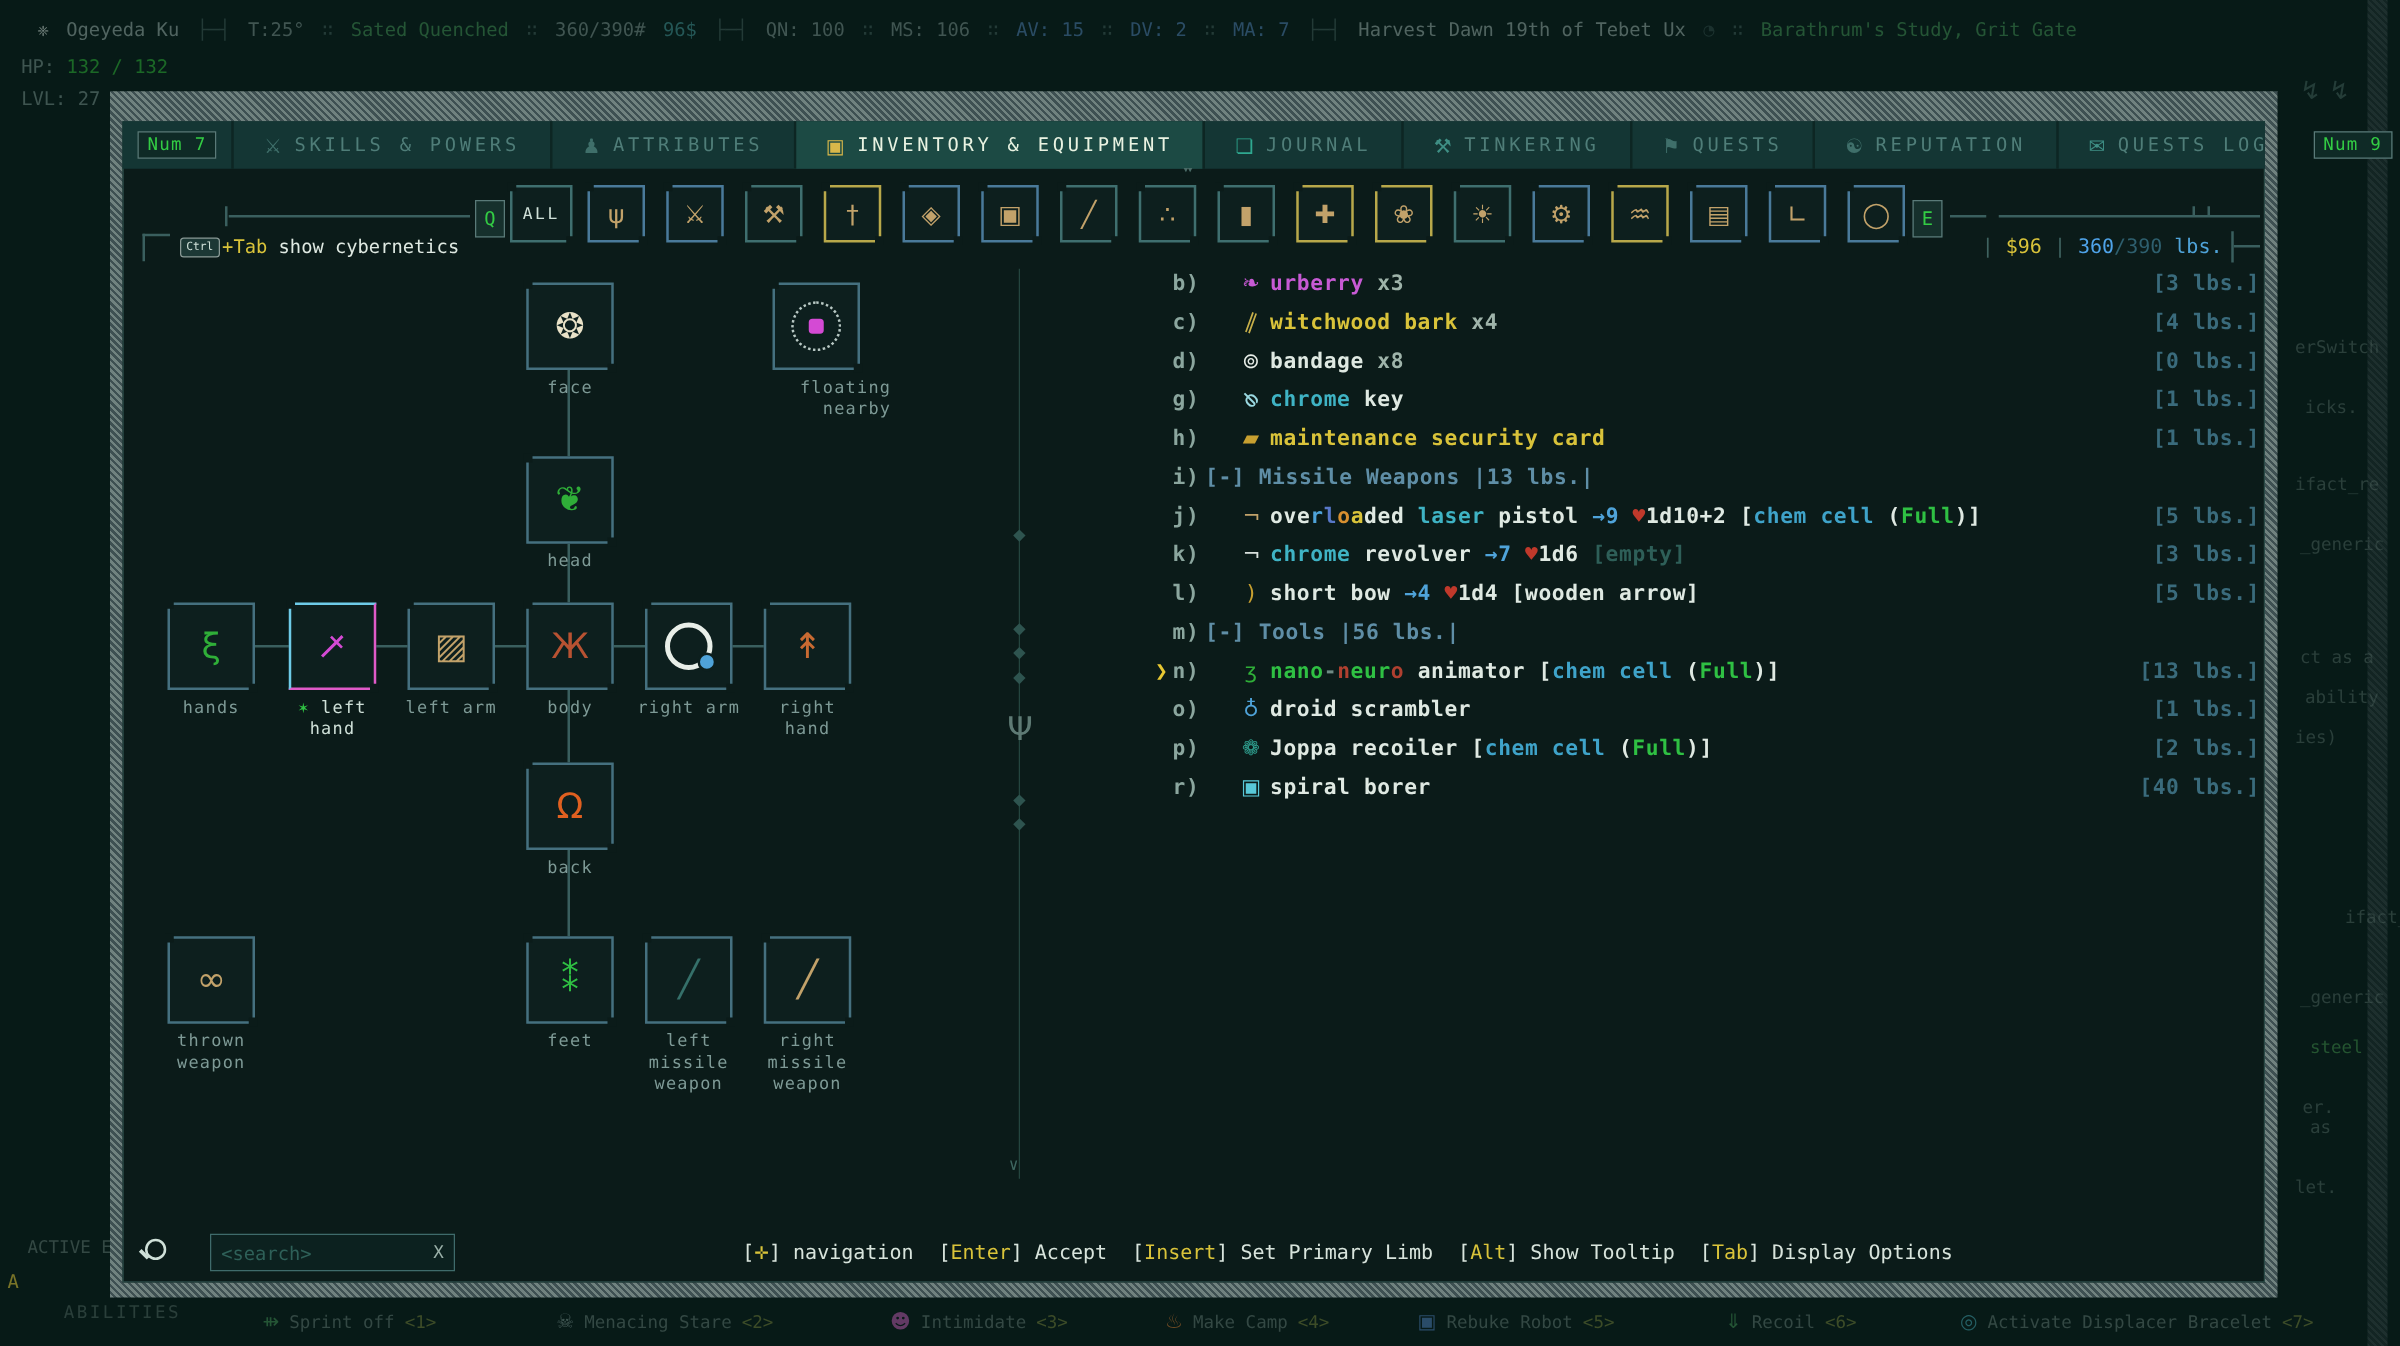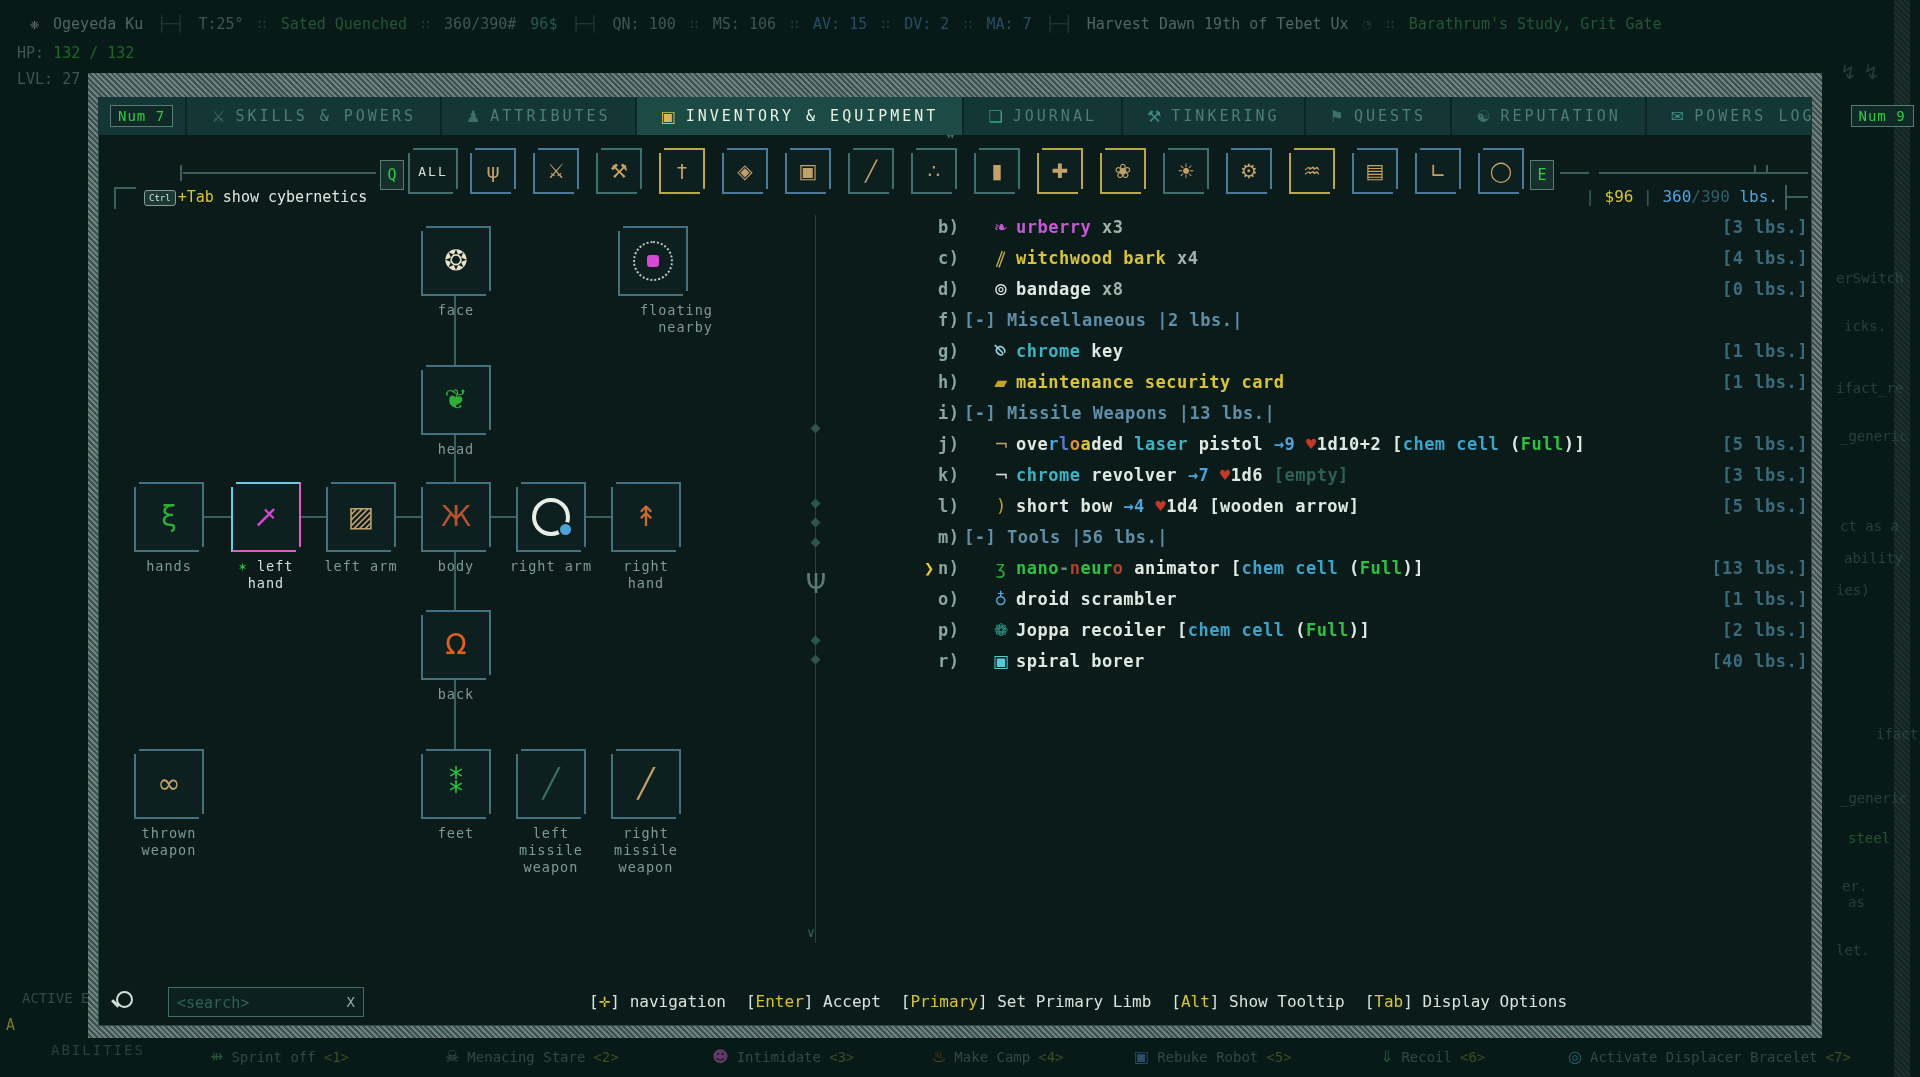--- a/index.html
+++ b/index.html
@@ -172,21 +172,21 @@
       <div class="tab">
         <span class="ticon" style="color: rgb(63, 111, 106);">⚑</span>
         <span>QUESTS</span>
       </div>
       <div class="tab">
         <span class="ticon" style="color: rgb(63, 111, 106);">☯</span>
         <span>REPUTATION</span>
       </div>
       <div class="tab">
         <span class="ticon" style="color: rgb(63, 143, 133);">✉</span>
-        <span>POWERS LOG</span>
+        <span>QUESTS LOG</span>
       </div>
       <div class="kbadge">Num 9</div>
     </div>
   <div class="chev2">▾▾</div>
 
   <div class="keysm" style="left:292px;">Q</div>
   <div class="allbox" style="left:320px;">ALL</div>
   <div id="filters">
       <div class="fbox" style="left: 382px; border-color: rgb(74, 122, 154);">
         <span class="fg">ψ</span>
@@ -373,35 +373,34 @@
       <div class="diam" style="left: 724px; top: 564px;"></div>
       <div class="diam" style="left: 724px; top: 583px;"></div>
     </div>
   <div class="abs" style="left:712px;top:496px;width:32px;text-align:center;font-size:26px;color:#5e7a74;font-family:'DejaVu Sans',sans-serif;">Ψ</div>
   <div class="abs" style="left:719px;top:852px;color:#3e6660;font-size:13px;">∨</div>
 
   <div id="list">
       <div class="row"><span class="letter">b)</span><span class="iicon" style="color: rgb(199, 90, 212);">❧</span><span class="segs"><span style="color: rgb(199, 90, 212);">urberry</span><span style="color: rgb(159, 180, 170);"> x3</span></span><span class="wt">[3 lbs.]</span></div>
       <div class="row"><span class="letter">c)</span><span class="iicon" style="color: rgb(200, 176, 74); display: inline-block; transform: rotate(20deg);">∥</span><span class="segs"><span style="color: rgb(217, 195, 58);">witchwood bark</span><span style="color: rgb(159, 180, 170);"> x4</span></span><span class="wt">[4 lbs.]</span></div>
       <div class="row"><span class="letter">d)</span><span class="iicon" style="color: rgb(232, 238, 232);">⊚</span><span class="segs"><span style="color: rgb(223, 233, 226);">bandage</span><span style="color: rgb(159, 180, 170);"> x8</span></span><span class="wt">[0 lbs.]</span></div>
-      <div class="row"><span class="letter">f)</span><span class="hdr">[-] Miscellaneous |2 lbs.|</span></div>
       <div class="row"><span class="letter">g)</span><span class="iicon" style="color: rgb(154, 216, 224); display: inline-block; transform: rotate(135deg);">φ</span><span class="segs"><span style="color: rgb(63, 179, 196);">chrome</span><span style="color: rgb(223, 233, 226);"> key</span></span><span class="wt">[1 lbs.]</span></div>
       <div class="row"><span class="letter">h)</span><span class="iicon" style="color: rgb(200, 160, 48);">▰</span><span class="segs"><span style="color: rgb(217, 195, 58);">maintenance security card</span></span><span class="wt">[1 lbs.]</span></div>
       <div class="row"><span class="letter">i)</span><span class="hdr">[-] Missile Weapons |13 lbs.|</span></div>
       <div class="row"><span class="letter">j)</span><span class="iicon" style="color: rgb(194, 162, 106); display: inline-block; transform: scaleX(-1);">⌐</span><span class="segs"><span style="color: rgb(223, 233, 226);">o</span><span style="color: rgb(223, 233, 226);">v</span><span style="color: rgb(223, 233, 226);">e</span><span style="color: rgb(79, 163, 217);">r</span><span style="color: rgb(88, 120, 200);">l</span><span style="color: rgb(216, 144, 48);">o</span><span style="color: rgb(217, 195, 58);">a</span><span style="color: rgb(223, 233, 226);">ded</span><span style="color: rgb(63, 179, 196);"> laser</span><span style="color: rgb(223, 233, 226);"> pistol</span><span style="color: rgb(79, 163, 217);"> →9</span><span style="color: rgb(192, 57, 43);"> ♥</span><span style="color: rgb(223, 233, 226);">1d10+2</span><span style="color: rgb(223, 233, 226);"> [</span><span style="color: rgb(63, 163, 201);">chem cell</span><span style="color: rgb(223, 233, 226);"> (</span><span style="color: rgb(47, 192, 67);">Full</span><span style="color: rgb(223, 233, 226);">)]</span></span><span class="wt">[5 lbs.]</span></div>
       <div class="row"><span class="letter">k)</span><span class="iicon" style="color: rgb(216, 224, 220); display: inline-block; transform: scaleX(-1);">⌐</span><span class="segs"><span style="color: rgb(63, 179, 196);">chrome</span><span style="color: rgb(223, 233, 226);"> revolver</span><span style="color: rgb(79, 163, 217);"> →7</span><span style="color: rgb(192, 57, 43);"> ♥</span><span style="color: rgb(223, 233, 226);">1d6</span><span style="color: rgb(46, 95, 88);"> [empty]</span></span><span class="wt">[3 lbs.]</span></div>
       <div class="row"><span class="letter">l)</span><span class="iicon" style="color: rgb(200, 160, 48);">)</span><span class="segs"><span style="color: rgb(223, 233, 226);">short bow</span><span style="color: rgb(79, 163, 217);"> →4</span><span style="color: rgb(192, 57, 43);"> ♥</span><span style="color: rgb(223, 233, 226);">1d4</span><span style="color: rgb(223, 233, 226);"> [wooden arrow]</span></span><span class="wt">[5 lbs.]</span></div>
       <div class="row"><span class="letter">m)</span><span class="hdr">[-] Tools |56 lbs.|</span></div>
       <div class="row"><span class="cursor">❯</span><span class="letter">n)</span><span class="iicon" style="color: rgb(47, 174, 56);">ʒ</span><span class="segs"><span style="color: rgb(47, 192, 67);">nano</span><span style="color: rgb(110, 138, 132);">-</span><span style="color: rgb(176, 64, 48);">n</span><span style="color: rgb(47, 192, 67);">eur</span><span style="color: rgb(176, 64, 48);">o</span><span style="color: rgb(223, 233, 226);"> animator</span><span style="color: rgb(223, 233, 226);"> [</span><span style="color: rgb(63, 163, 201);">chem cell</span><span style="color: rgb(223, 233, 226);"> (</span><span style="color: rgb(47, 192, 67);">Full</span><span style="color: rgb(223, 233, 226);">)]</span></span><span class="wt">[13 lbs.]</span></div>
       <div class="row"><span class="letter">o)</span><span class="iicon" style="color: rgb(79, 163, 217);">♁</span><span class="segs"><span style="color: rgb(223, 233, 226);">droid scrambler</span></span><span class="wt">[1 lbs.]</span></div>
       <div class="row"><span class="letter">p)</span><span class="iicon" style="color: rgb(47, 158, 142);">❁</span><span class="segs"><span style="color: rgb(223, 233, 226);">Joppa recoiler</span><span style="color: rgb(223, 233, 226);"> [</span><span style="color: rgb(63, 163, 201);">chem cell</span><span style="color: rgb(223, 233, 226);"> (</span><span style="color: rgb(47, 192, 67);">Full</span><span style="color: rgb(223, 233, 226);">)]</span></span><span class="wt">[2 lbs.]</span></div>
       <div class="row"><span class="letter">r)</span><span class="iicon" style="color: rgb(88, 200, 216);">▣</span><span class="segs"><span style="color: rgb(223, 233, 226);">spiral borer</span></span><span class="wt">[40 lbs.]</span></div>
     </div>
 
   <div id="mag">
       <i></i>
     </div>
   <div id="searchwrap">
     <input id="searchinput" placeholder="&lt;search&gt;" style="">
     <span id="searchX">X</span>
   </div>
-  <div id="hints"><span class="hitem">[<span class="hico">✛</span>] navigation</span><span class="hitem">[<span class="hkey">Enter</span>] Accept</span><span class="hitem">[<span class="hkey">Primary</span>] Set Primary Limb</span><span class="hitem">[<span class="hkey">Alt</span>] Show Tooltip</span><span class="hitem">[<span class="hkey">Tab</span>] Display Options</span></div>
+  <div id="hints"><span class="hitem">[<span class="hico">✛</span>] navigation</span><span class="hitem">[<span class="hkey">Enter</span>] Accept</span><span class="hitem">[<span class="hkey">Insert</span>] Set Primary Limb</span><span class="hitem">[<span class="hkey">Alt</span>] Show Tooltip</span><span class="hitem">[<span class="hkey">Tab</span>] Display Options</span></div>
 </div>
 
 </body></html>

